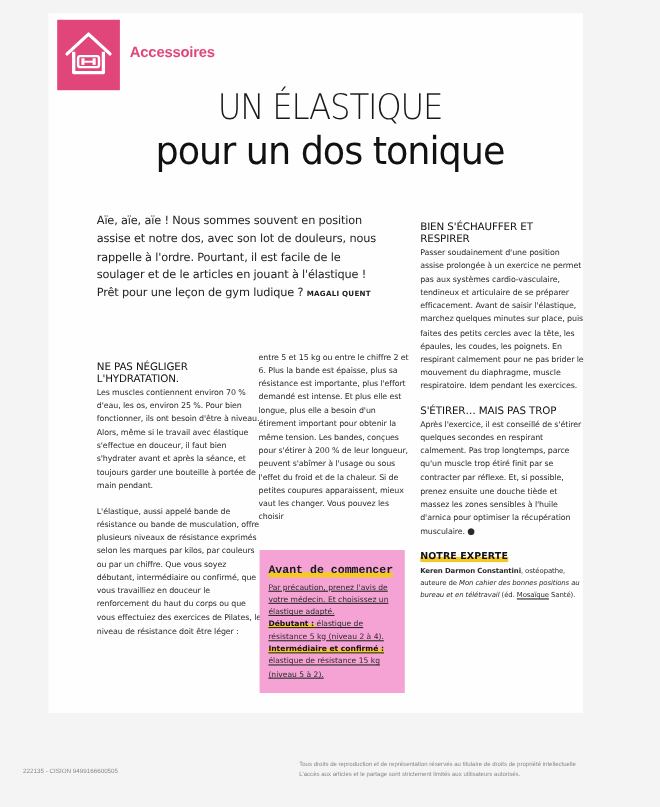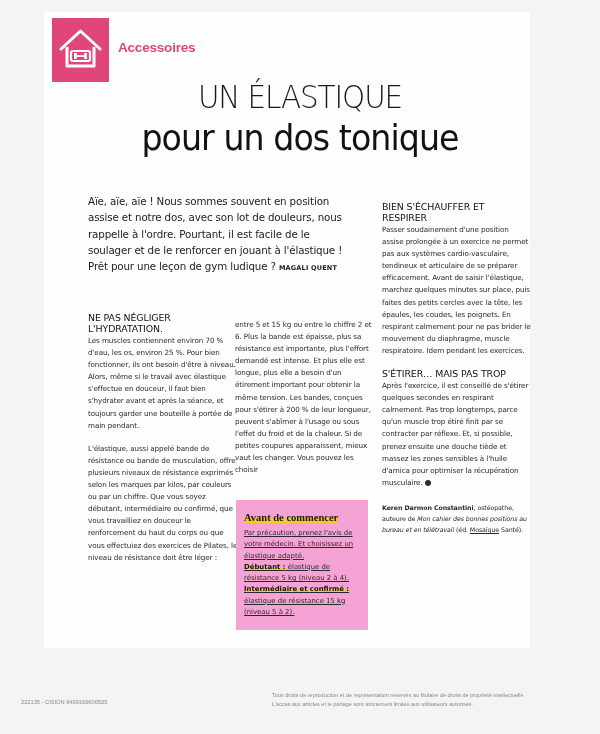--- a/index.html
+++ b/index.html
@@ -29,31 +29,31 @@
     font-family: "DejaVu Sans", sans-serif; font-size: 35px; letter-spacing: -1px;
     color: #111; transform: scaleX(0.95);
   }
   .intro {
     position: absolute; left: 88px; top: 193px; width: 265px;
     font-family: "DejaVu Sans", sans-serif; font-size: 10.3px; line-height: 16.3px;
     color: #222; letter-spacing: -0.15px;
   }
   .byline { font-weight: bold; font-size: 6.5px; letter-spacing: 0.2px; }
   .col { position: absolute; font-size: 7.2px; line-height: 12.1px; color: #2a2a2a; letter-spacing: -0.1px; }
-  .col1 { left: 88px; top: 312px; width: 150px; }
+  .col1 { left: 88px; top: 328px; width: 150px; }
   .col2 { left: 235px; top: 319px; width: 140px; }
   .col3 { left: 382px; top: 190px; width: 150px; }
   .h { font-size: 9.4px; line-height: 11px; color: #111; margin-bottom: 1px; letter-spacing: -0.1px; }
   .gap { height: 11px; }
   .callout {
     position: absolute; left: 236px; top: 500px; width: 132px; height: 130px;
     background: #f4a3d4; padding: 6px 8px;
   }
   .callout .ct {
-    font-family: Liberation Serif, serif; font-weight: bold; font-size: 10.5px;
+    font-family: Liberation Mono, monospace; font-weight: bold; font-size: 10.5px;
     line-height: 11.5px; color: #1a1a1a; display: inline;
     background: linear-gradient(transparent 55%, #f5c82a 55%);
   }
   .callout .cb { font-size: 6.9px; line-height: 11.3px; color: #2a2a2a; margin-top: 3px; text-decoration: underline; }
   .callout b { background: linear-gradient(transparent 55%, #f5c82a 55%); font-weight: bold; color: #111; }
   .expert-title {
     font-weight: bold; font-size: 8.6px; color: #111; display: inline;
     background: linear-gradient(transparent 55%, #f5c82a 55%);
     letter-spacing: 0.1px;
   }
@@ -84,21 +84,21 @@
     <rect x="32.2" y="35" width="2.8" height="6" fill="#fff"></rect>
     <rect x="24.5" y="37.2" width="8" height="1.8" fill="#fff"></rect>
   </svg>
 </div>
 <div class="rubric">Accessoires</div>
 
 <div class="title1">UN ÉLASTIQUE</div>
 <div class="title2">pour un dos tonique</div>
 
 <div class="intro">
-  <span>Aïe, aïe, aïe ! Nous sommes souvent en position assise et notre dos, avec son lot de douleurs, nous rappelle à l'ordre. Pourtant, il est facile de le soulager et de le renforcer en jouant à l'élastique ! Prêt pour une leçon de gym ludique ?</span>
+  <span>Aïe, aïe, aïe ! Nous sommes souvent en position assise et notre dos, avec son lot de douleurs, nous rappelle à l'ordre. Pourtant, il est facile de le soulager et de le articles en jouant à l'élastique ! Prêt pour une leçon de gym ludique ?</span>
   <span class="byline">MAGALI QUENT</span>
 </div>
 
 <div class="col col1">
   <div class="h">NE PAS NÉGLIGER L'HYDRATATION.</div>
   <div>Les muscles contiennent environ 70 % d'eau, les os, environ 25 %. Pour bien fonctionner, ils ont besoin d'être à niveau. Alors, même si le travail avec élastique s'effectue en douceur, il faut bien s'hydrater avant et après la séance, et toujours garder une bouteille à portée de main pendant.</div>
   <div class="gap"></div>
   <div>L'élastique, aussi appelé bande de résistance ou bande de musculation, offre plusieurs niveaux de résistance exprimés selon les marques par kilos, par couleurs ou par un chiffre. Que vous soyez débutant, intermédiaire ou confirmé, que vous travailliez en douceur le renforcement du haut du corps ou que vous effectuiez des exercices de Pilates, le niveau de résistance doit être léger :</div>
 </div>
 
@@ -119,20 +119,21 @@
   <div class="gap"></div>
   <div class="h">BIEN S'ÉCHAUFFER ET RESPIRER</div>
   <div>Passer soudainement d'une position assise prolongée à un exercice ne permet pas aux systèmes cardio-vasculaire, tendineux et articulaire de se préparer efficacement. Avant de saisir l'élastique, marchez quelques minutes sur place, puis faites des petits cercles avec la tête, les épaules, les coudes, les poignets. En respirant calmement pour ne pas brider le mouvement du diaphragme, muscle respiratoire. Idem pendant les exercices.</div>
   <div class="gap"></div>
   <div class="h">S'ÉTIRER… MAIS PAS TROP</div>
   <div>
     <span>Après l'exercice, il est conseillé de s'étirer quelques secondes en respirant calmement. Pas trop longtemps, parce qu'un muscle trop étiré finit par se contracter par réflexe. Et, si possible, prenez ensuite une douche tiède et massez les zones sensibles à l'huile d'arnica pour optimiser la récupération musculaire.</span>
     <span class="bullet">●</span>
   </div>
   <div class="gap"></div>
+  <div><span class="expert-title">NOTRE EXPERTE</span></div>
   <div class="expert-body">
     <b>Keren Darmon Constantini</b><span>, ostéopathe, auteure de </span><i>Mon cahier des bonnes positions au bureau et en télétravail</i><span> (éd. </span><u>Mosaïque</u><span> Santé).</span>
   </div>
 </div>
 
 <div class="footer-left">222135 - CISION 9499166600505</div>
 <div class="footer-right">
   <div>Tous droits de reproduction et de représentation réservés au titulaire de droits de propriété intellectuelle</div>
   <div>L'accès aux articles et le partage sont strictement limités aux utilisateurs autorisés.</div>
 </div>

